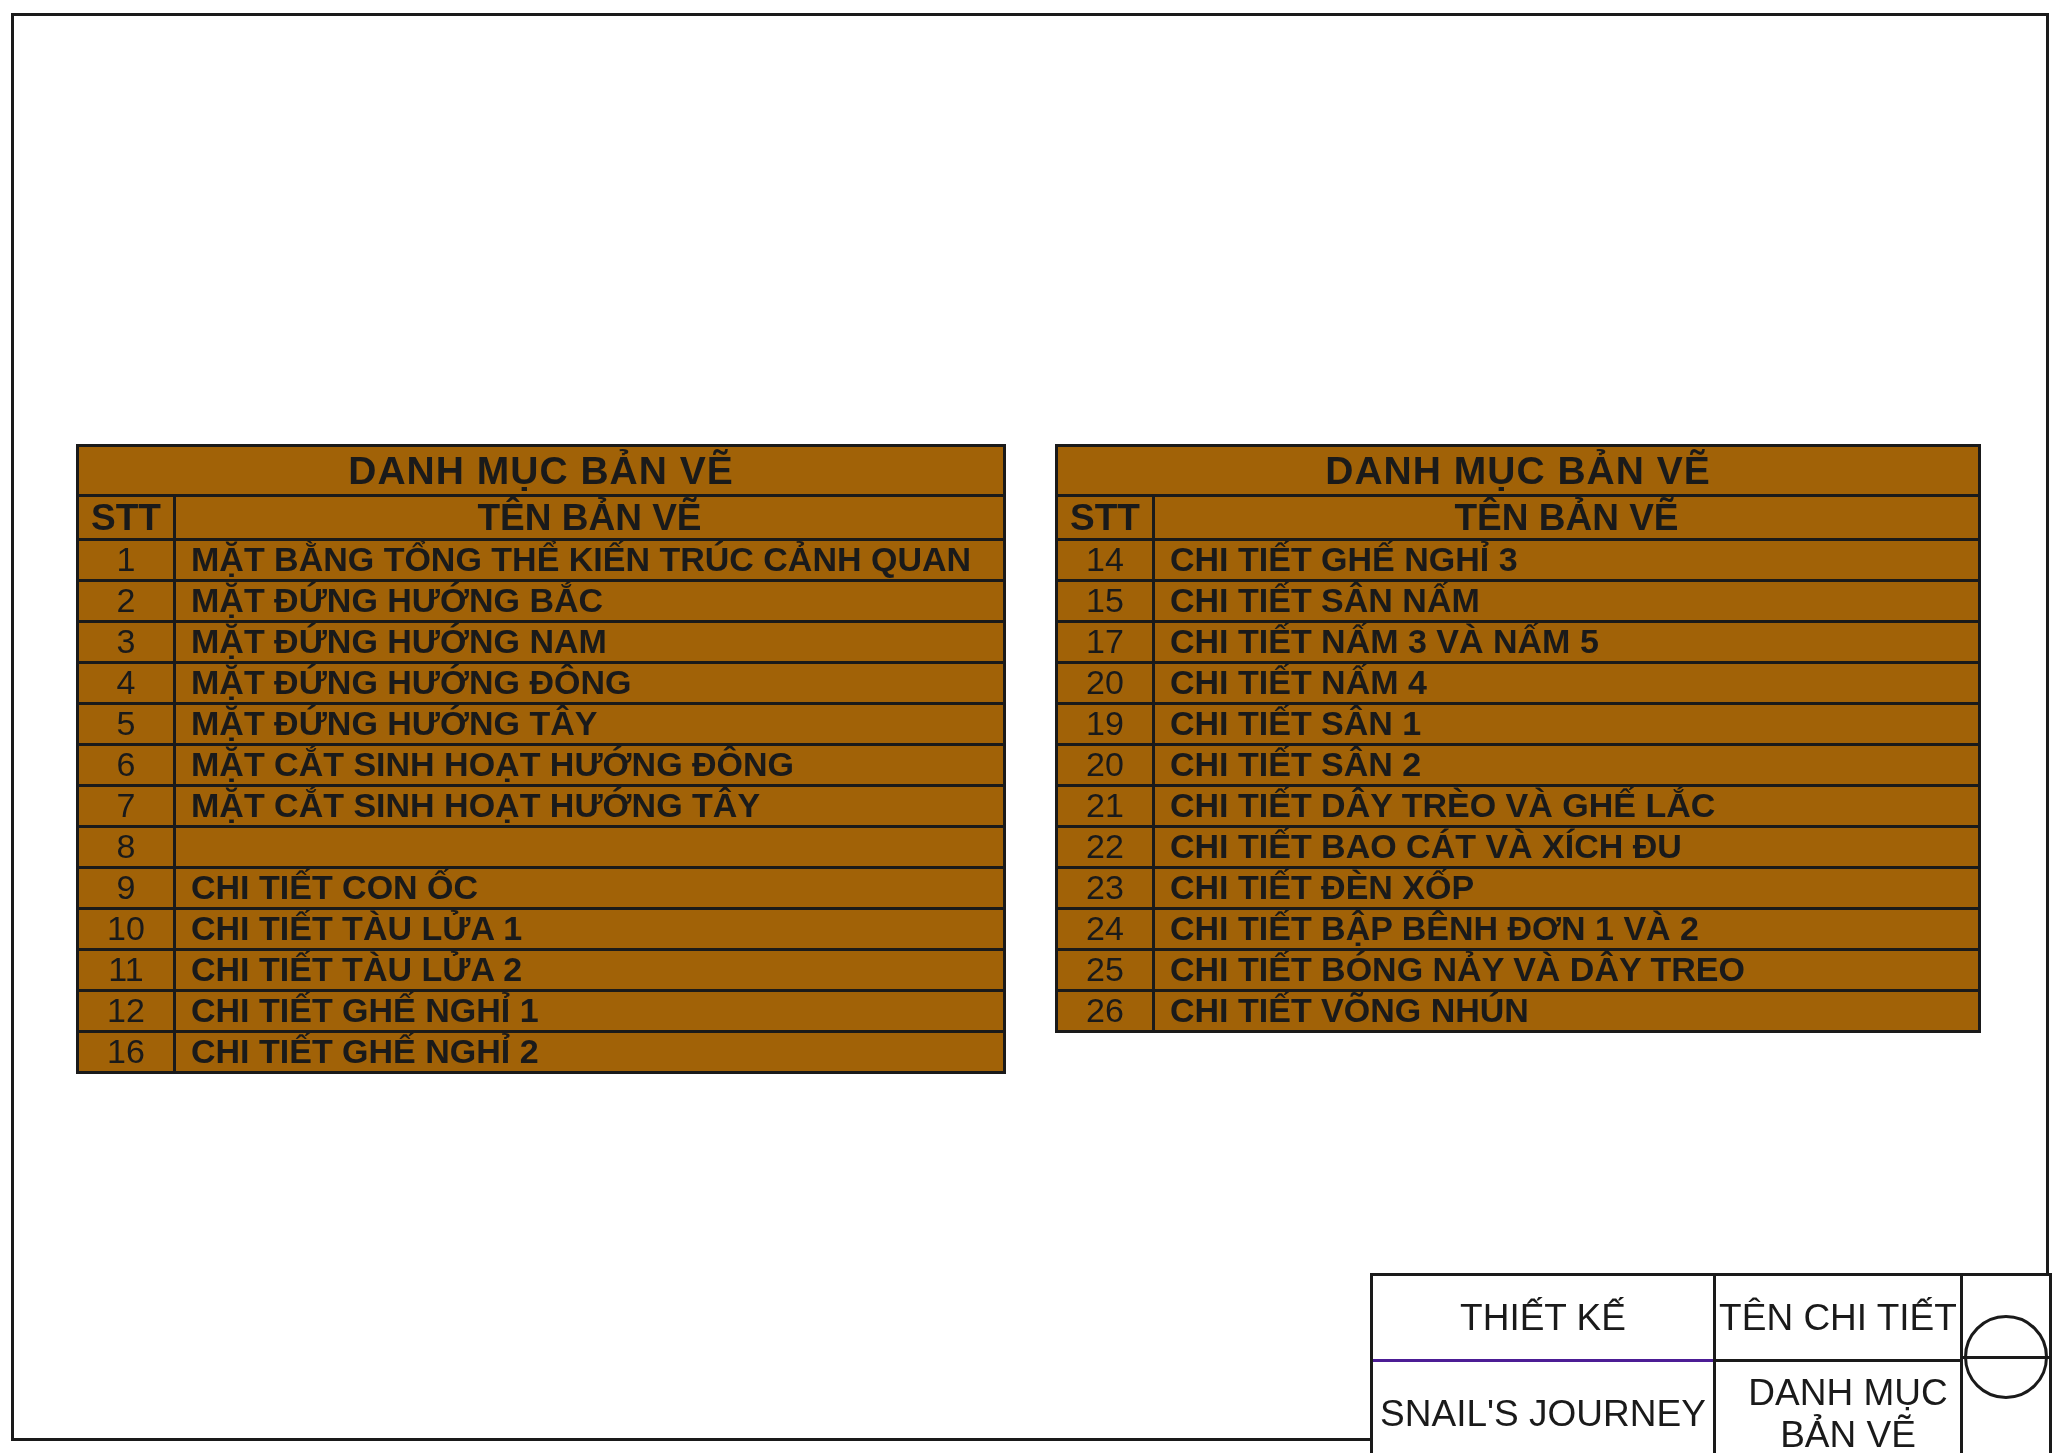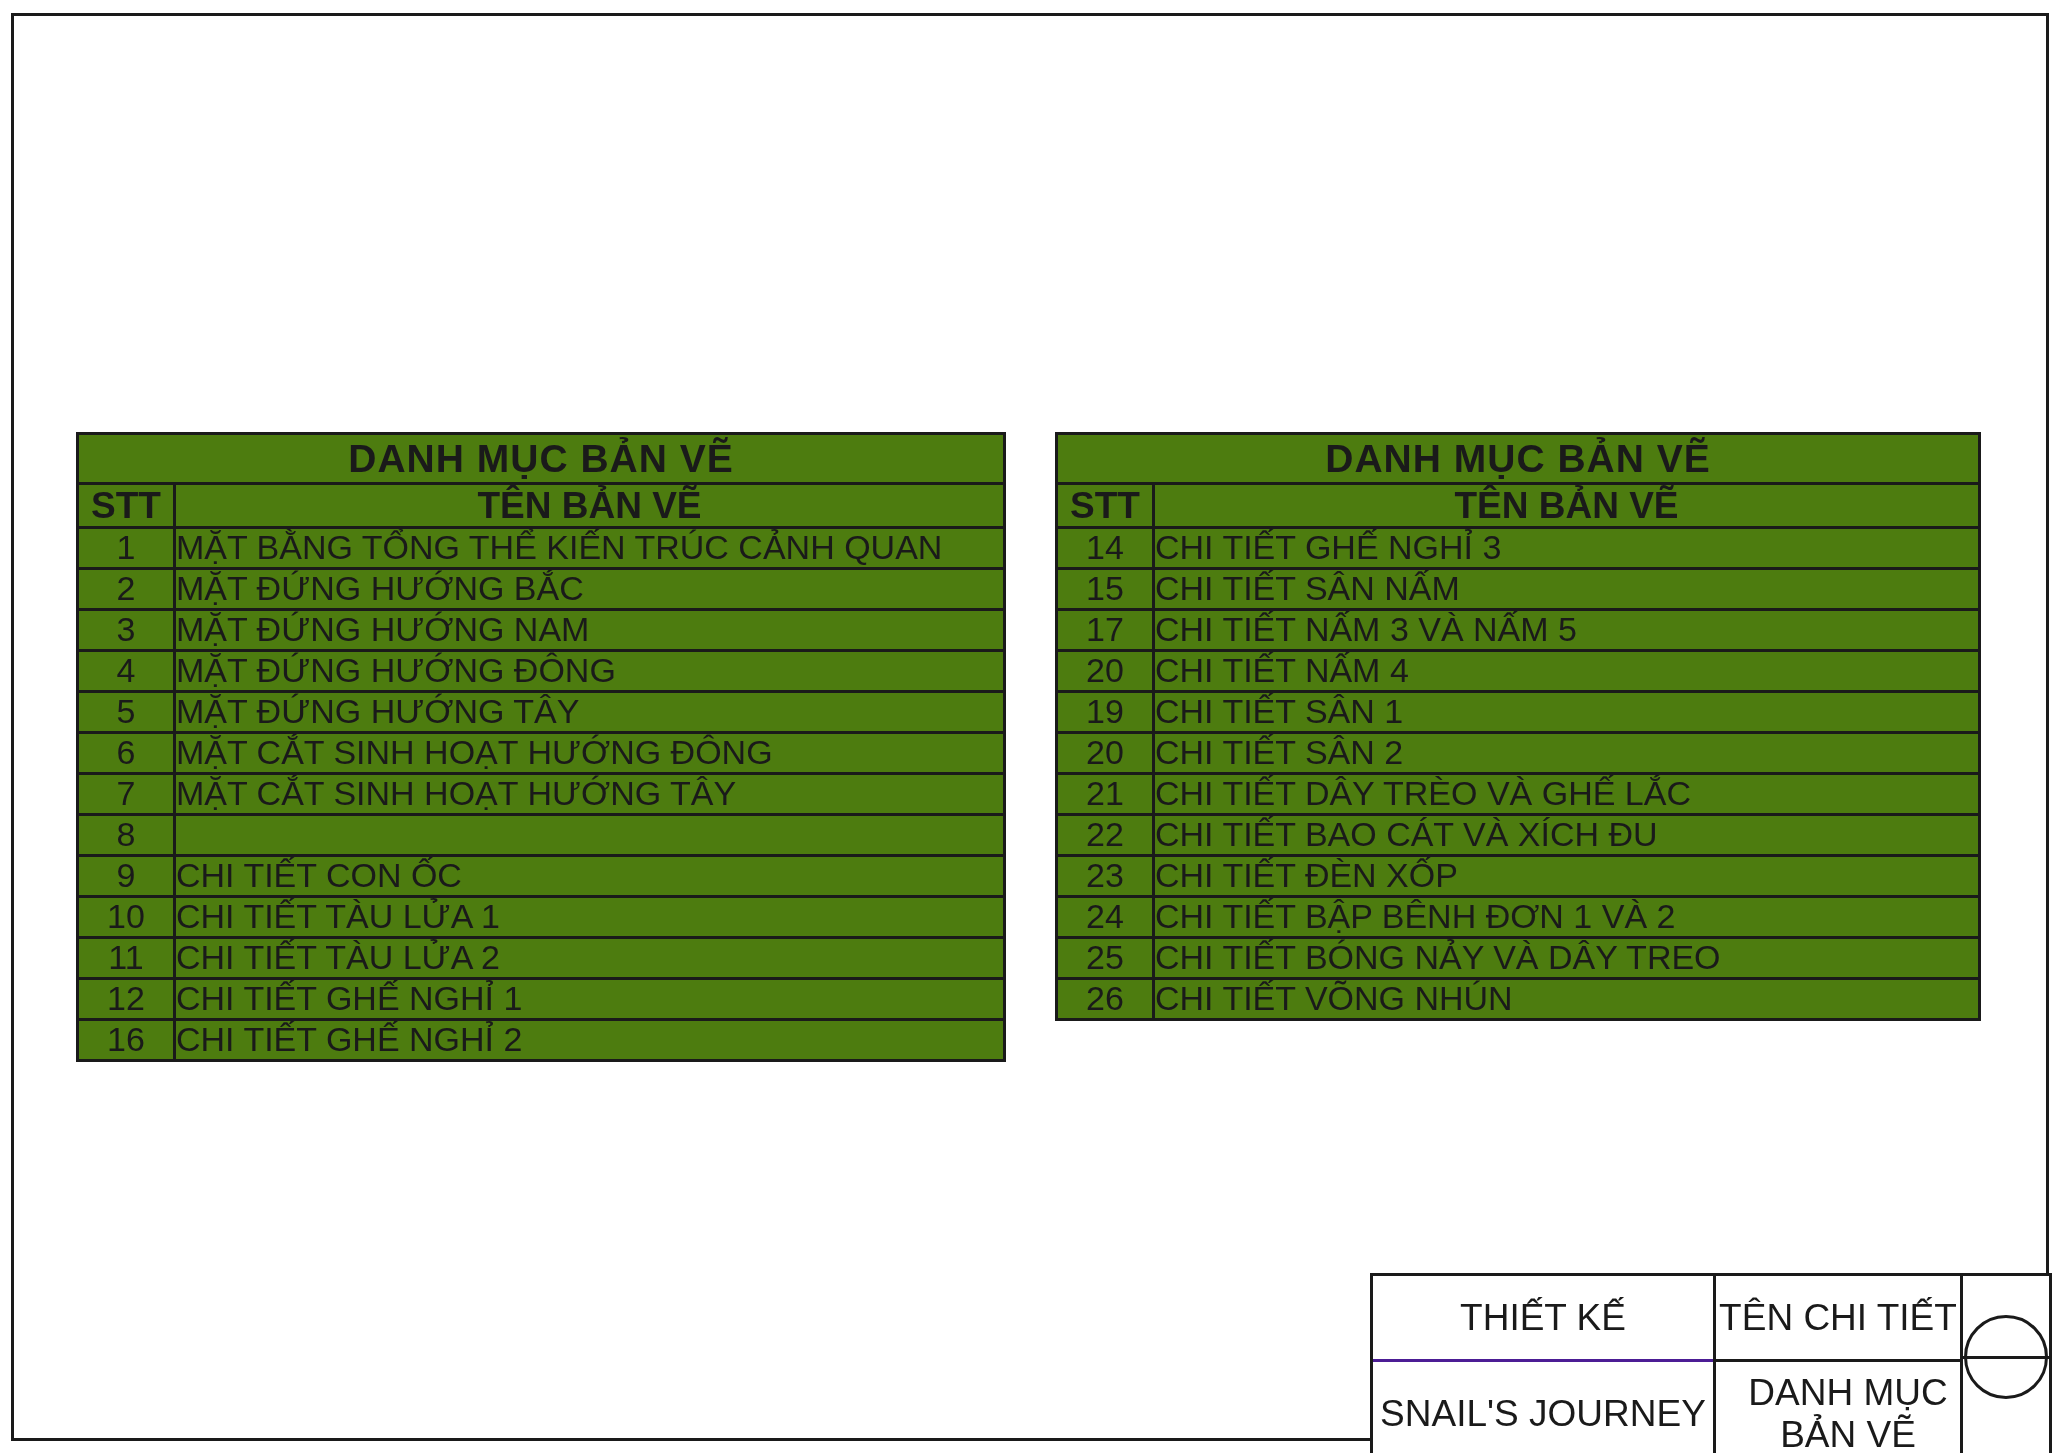--- a/index.html
+++ b/index.html
@@ -7,37 +7,37 @@
     width:2063px;height:1453px;position:relative;overflow:hidden;
     background:#ffffff;color:#1a1a1a;
     font-family:"Liberation Sans","DejaVu Sans",sans-serif;
   }
   .sheet-border{
     position:absolute;left:11px;top:13px;width:2038px;height:1428px;
     border:3px solid #1a1a1a;box-sizing:border-box;background:#ffffff;
   }
   
   .dwg-table{
-    position:absolute;top:432px;box-sizing:border-box;
-    border:3px solid #1a1a1a;background:#4d7c0f;
+    position:absolute;top:444px;box-sizing:border-box;
+    border:3px solid #1a1a1a;background:#a16207;
   }
   .dwg-table.left{left:76px;width:930px;}
   .dwg-table.right{left:1055px;width:926px;}
   .t-title{
     height:47px;line-height:47px;text-align:center;
     font-weight:bold;font-size:39px;letter-spacing:1px;
     border-bottom:3px solid #1a1a1a;white-space:nowrap;
   }
   .t-header{display:flex;height:41px;line-height:41px;border-bottom:3px solid #1a1a1a;
     font-weight:bold;font-size:37px;}
   .col-stt{width:97px;flex:0 0 97px;border-right:3px solid #1a1a1a;text-align:center;box-sizing:border-box;}
   .col-name{flex:1;text-align:center;white-space:nowrap;overflow:hidden;}
   .trow{display:flex;height:38px;line-height:37px;border-bottom:3px solid #1a1a1a;font-size:34px;}
   .trow:last-child{border-bottom:none;}
-  .trow .col-name{text-align:left;}
+  .trow .col-name{text-align:left;padding-left:15px;font-weight:bold;}
   
   .title-block{
     position:absolute;left:1370px;top:1273px;width:682px;height:196px;
     box-sizing:border-box;border:3px solid #1a1a1a;background:#ffffff;
     display:grid;grid-template-columns:340px 247px 1fr;grid-template-rows:83px 1fr;
     font-size:37px;
   }
   .tb-cell{display:flex;align-items:center;justify-content:center;box-sizing:border-box;white-space:nowrap;}
   .tb-detail-label{border-left:3px solid #1a1a1a;}
   .tb-designer{border-top:3px solid #4c1d95;}

